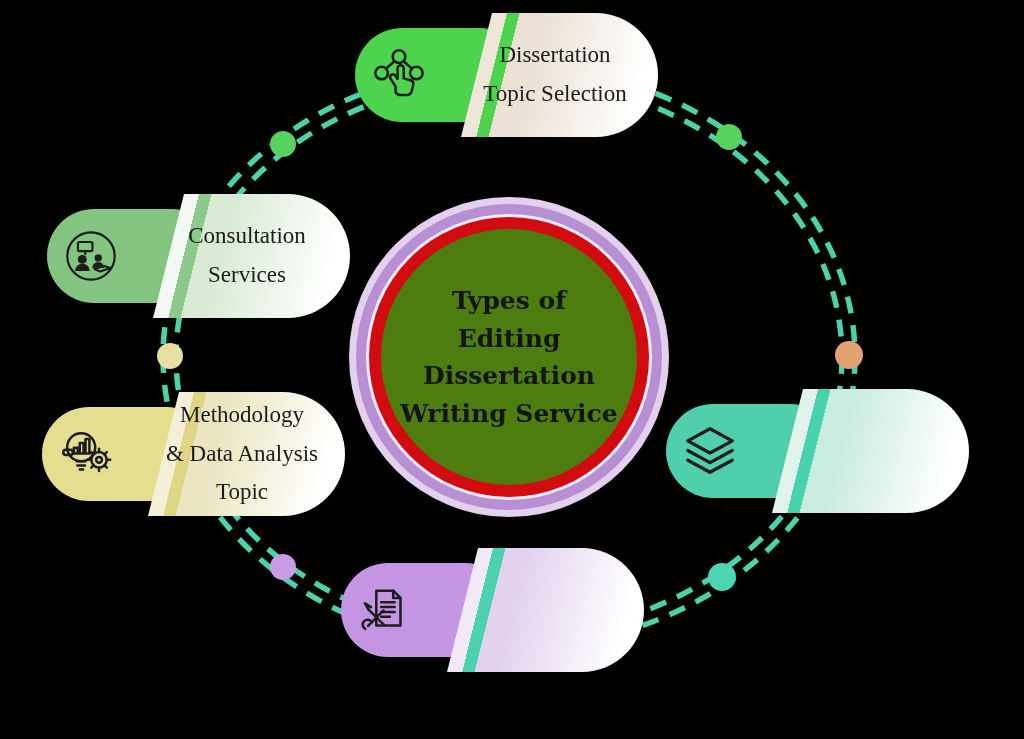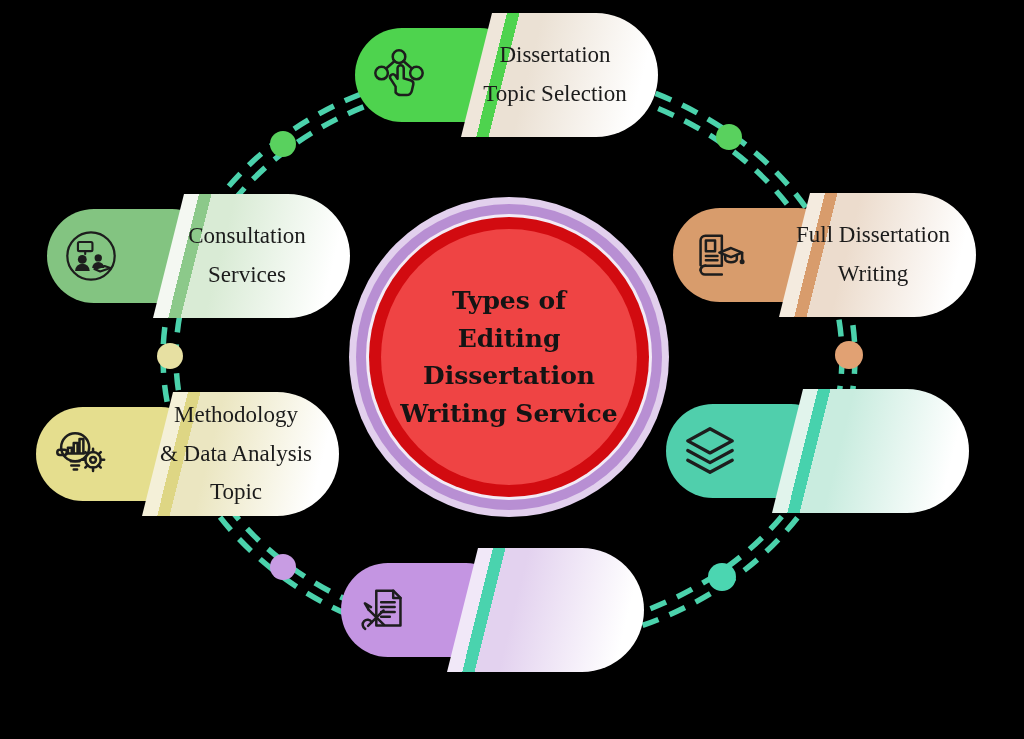--- a/index.html
+++ b/index.html
@@ -29,21 +29,21 @@
       #ffffff 88%);
   }
   .label{
     position:absolute;left:102px;right:2px;top:0;height:100%;
     display:flex;flex-direction:column;justify-content:center;align-items:center;
     text-align:center;color:#1b1b1b;font-size:23px;line-height:1.68;
   }
   .label .line:empty{display:none;}
   .pos-top{left:352px;top:13px;}
   .pos-consult{left:44px;top:194px;}
-  .pos-method{left:33px;top:392px;}
+  .pos-method{left:39px;top:392px;}
   .pos-edit{left:338px;top:548px;}
   .pos-chapter{left:663px;top:389px;}
   .pos-full{left:670px;top:193px;}
   
   .center{position:absolute;left:349px;top:197px;width:320px;height:320px;border-radius:50%;}
   .center .ring{position:absolute;border-radius:50%;}
   .r1{inset:0;}
   .r2{inset:7px;}
   .r3{inset:17px;}
   .r4{inset:20px;}
@@ -83,40 +83,20 @@
       </svg>
     </div>
     <div class="panel"></div>
     <div class="label">
       <div class="line">Dissertation</div>
       <div class="line">Topic Selection</div>
 
     </div>
   </div>
 
-  <div class="pill pos-full" style="--c: #d89c6c; --stripe: #d89c6c; --band: #f4ebdf; --tint: #ecdccd;">
-    <div class="icon-pill">
-      <svg class="ic" width="58" height="58" viewBox="0 0 60 60">
-        <path d="M13 40.5 V15 a5 5 0 0 1 5-5 h17 v31 H18 a5 5 0 0 0-5 4.8 a4.6 4.6 0 0 0 4.6 4.4 H35"></path>
-        <path d="M13 45.5 a5 5 0 0 1 5-4.7"></path>
-        <rect x="18.5" y="15" width="9.5" height="11"></rect>
-        <path d="M18.5 31 h12 M18.5 35.5 h12"></path>
-        <path d="M32.5 27.5 l12-4.7 11.5 4.7 -11.5 4.7 Z"></path>
-        <path d="M38.5 30 v4.5 c0 1.6 2.7 2.9 6 2.9 s6-1.3 6-2.9 V30"></path>
-        <path d="M56 28 v7.5"></path>
-          <circle cx="56" cy="37" r="1.3"></circle>
-      </svg>
-    </div>
-    <div class="panel"></div>
-    <div class="label">
-      <div class="line">Full Dissertation</div>
-      <div class="line">Writing</div>
-
-    </div>
-  </div>
 
   <div class="pill pos-chapter" style="--c: #50cfac; --stripe: #47d2ad; --band: #e1f4ec; --tint: #c9ecdf;">
     <div class="icon-pill">
       <svg class="ic" width="58" height="58" viewBox="0 0 60 60">
         <path class="thick" d="M30 7 L53 19.5 30 32 7 19.5 Z"></path>
         <path class="thick" d="M7 29.5 L30 42 53 29.5"></path>
         <path class="thick" d="M7 39.5 L30 52 53 39.5"></path>
       </svg>
     </div>
     <div class="panel"></div>
@@ -176,21 +156,21 @@
       <div class="line">Services</div>
 
     </div>
   </div>
 
   <div class="center">
     <div class="ring r1" style="background: rgb(226, 208, 237);"></div>
     <div class="ring r2" style="background: rgb(184, 143, 211);"></div>
     <div class="ring r3" style="background: rgb(243, 235, 246);"></div>
     <div class="ring r4" style="background: rgb(210, 11, 16);"></div>
-    <div class="ring r5" style="background: #ef4444;">
+    <div class="ring r5" style="background: #4d7c0f;">
       <div class="tline">Types of</div>
       <div class="tline">Editing</div>
       <div class="tline">Dissertation</div>
       <div class="tline">Writing Service</div>
     </div>
   </div>
 
 </div>
 
 </body></html>

